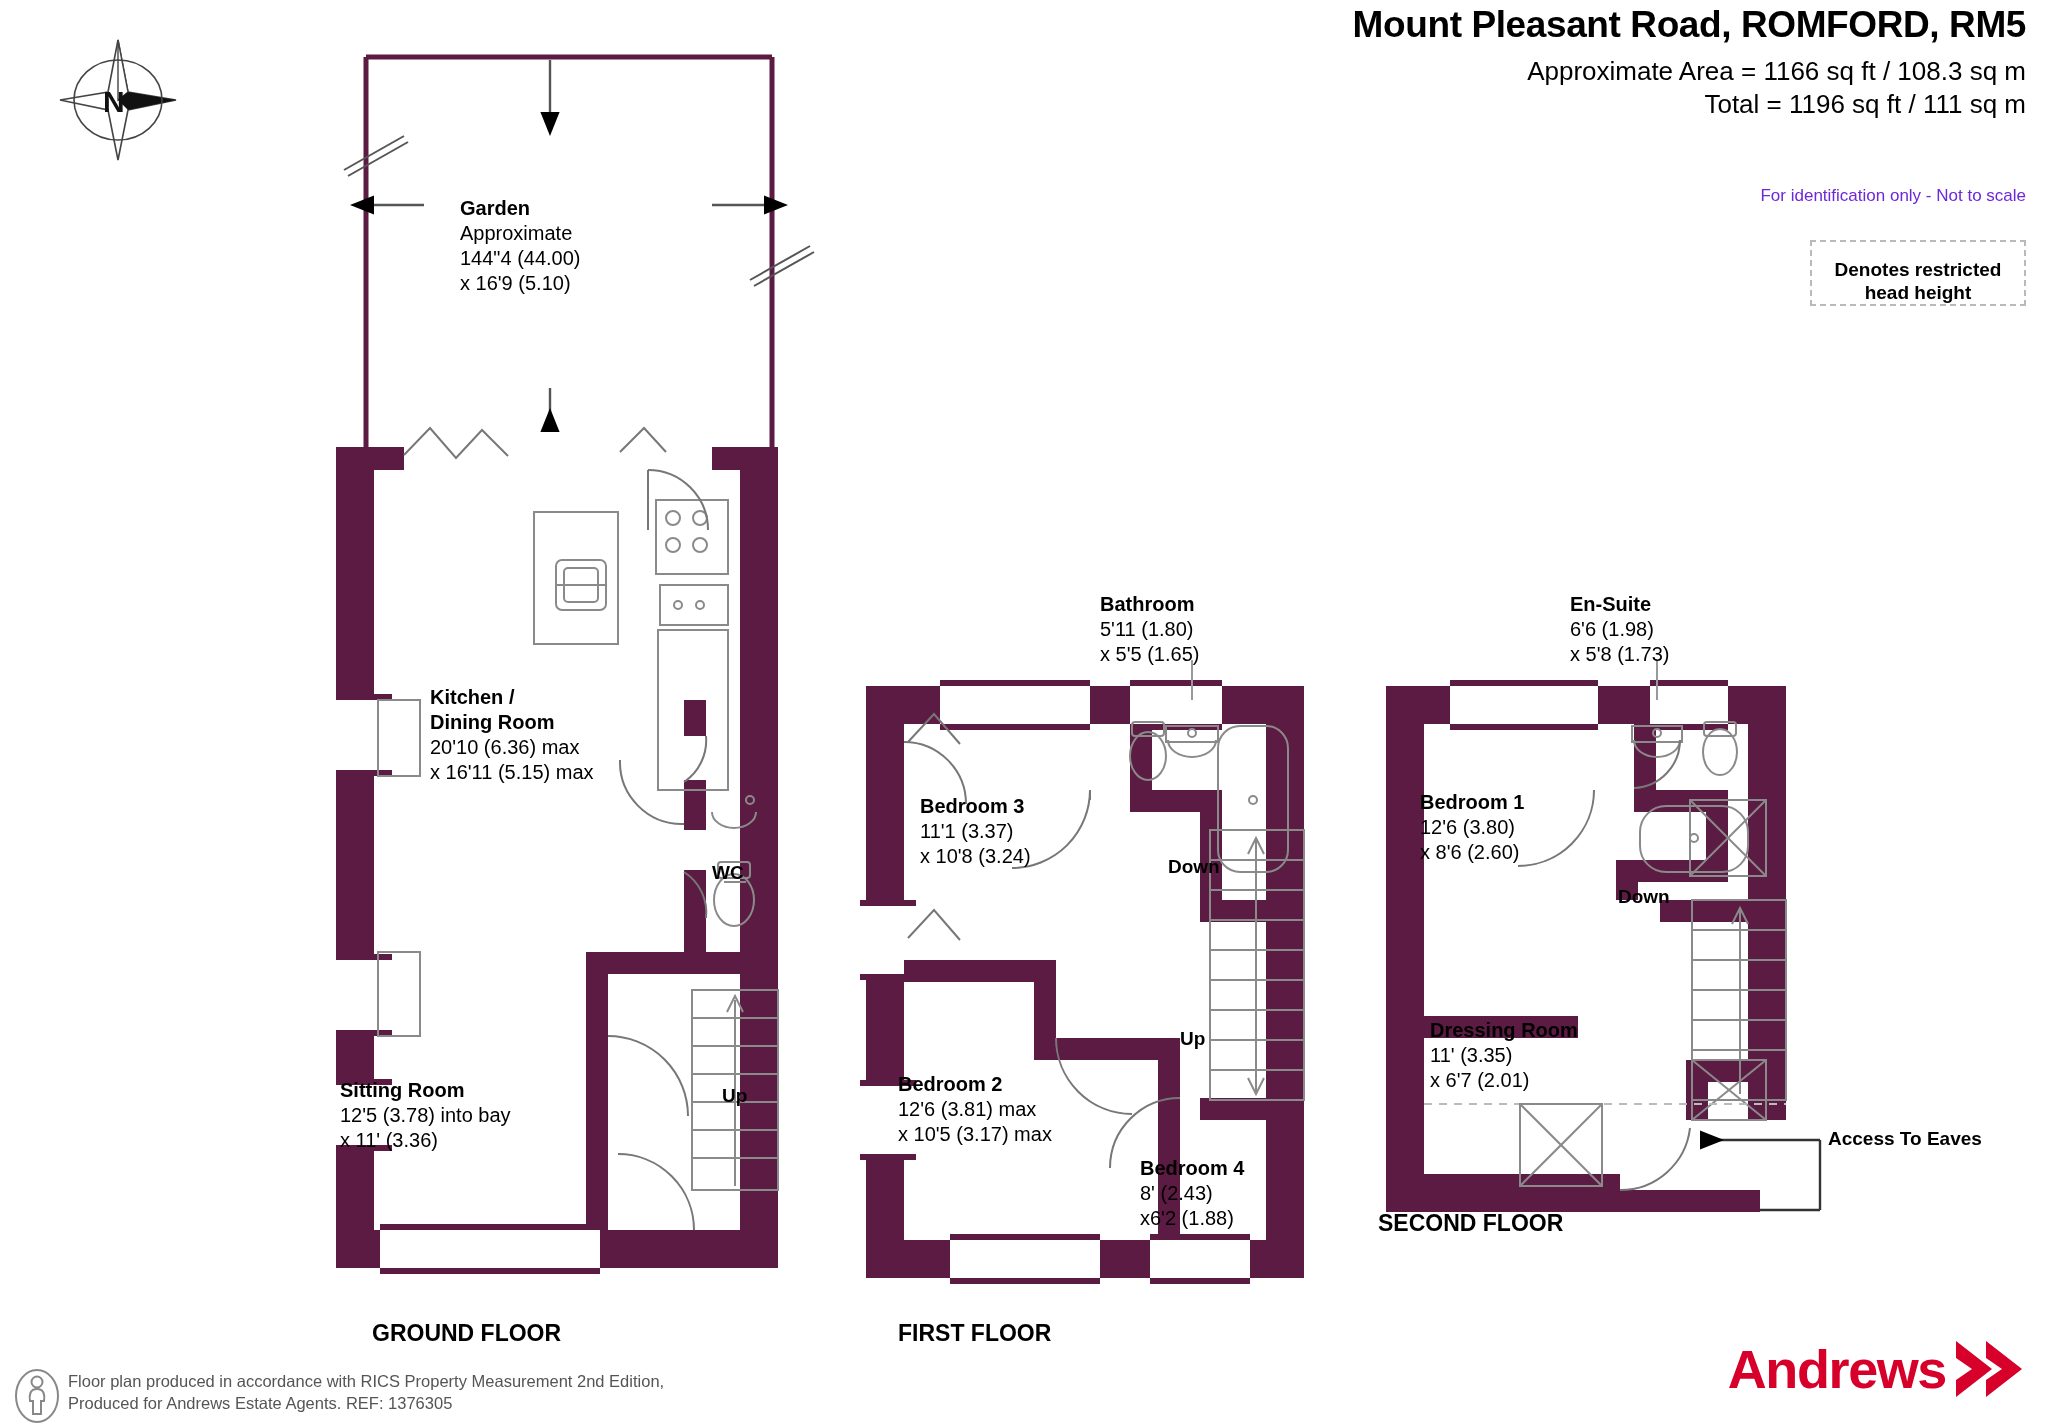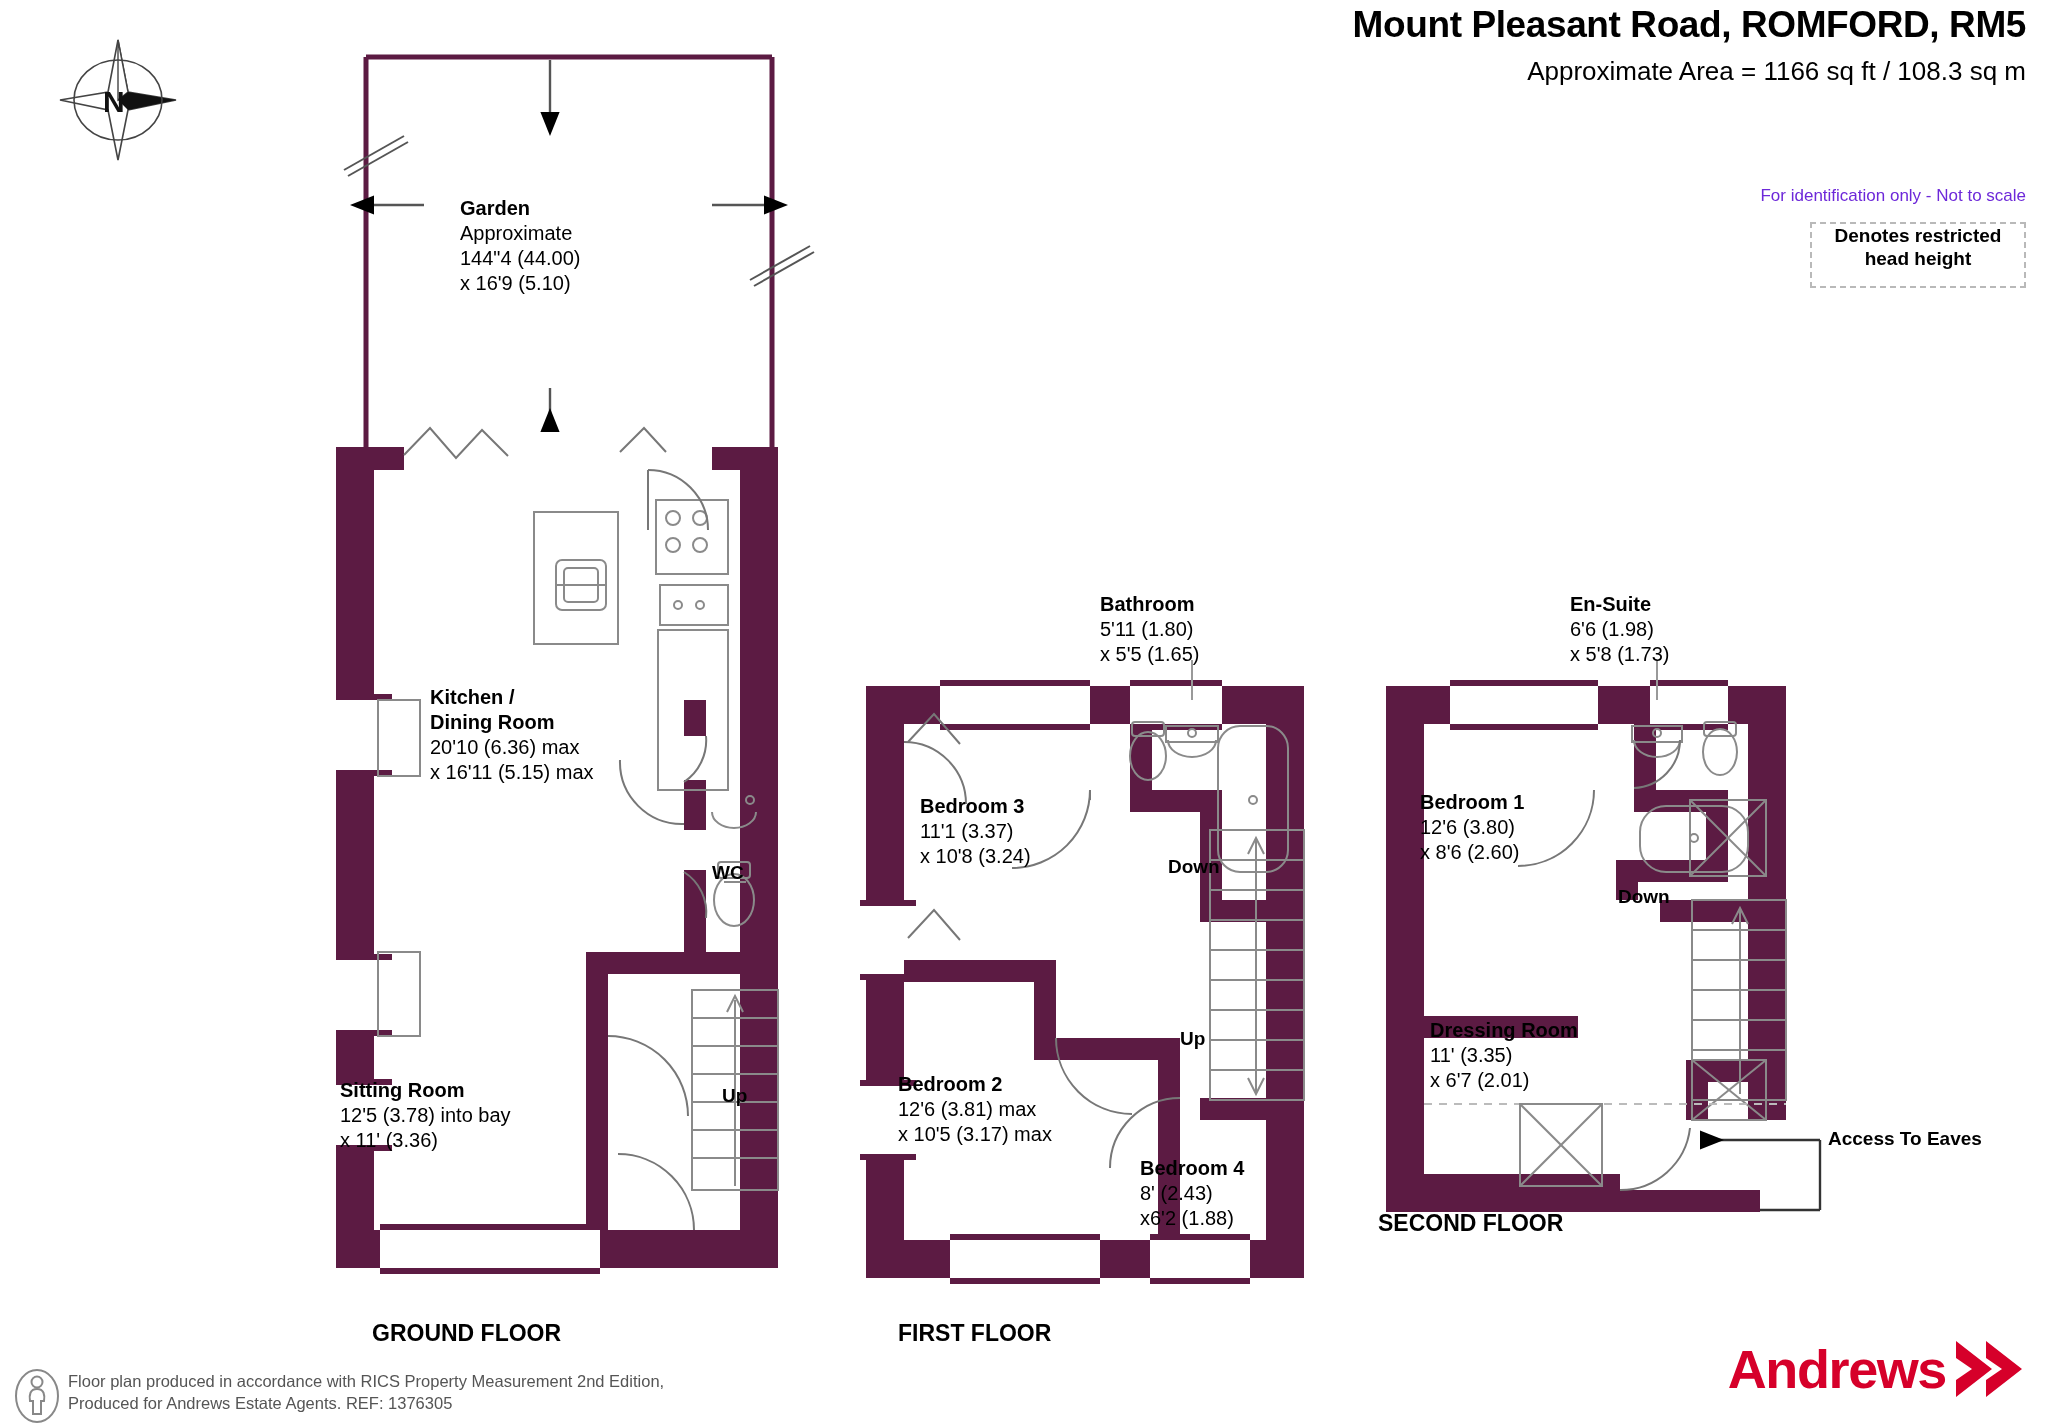--- a/index.html
+++ b/index.html
@@ -22,24 +22,24 @@
   }
   .areas{
     position:absolute;right:22px;top:55px;
     text-align:right;font-size:26px;line-height:33px;white-space:nowrap;
   }
   .notscale{
     position:absolute;right:22px;top:186px;
     text-align:right;font-size:17px;white-space:nowrap;color:#6d28d9;
   }
   .legendbox{
-    position:absolute;right:22px;top:222px;
+    position:absolute;right:22px;top:240px;
     width:212px;height:62px;
     border:2px dashed #b9b9b9;
-    display:flex;align-items:flex-start;justify-content:center;
+    display:flex;align-items:flex-end;justify-content:center;
     text-align:center;
   }
   .legendbox span{font-size:19px;font-weight:bold;line-height:23px;}
 
   
   .lbl{position:absolute;white-space:nowrap;}
   .lbl .n{font-size:20px;font-weight:bold;line-height:25px;}
   .lbl .d{font-size:20px;line-height:25px;}
 
   .floorname{
@@ -361,20 +361,21 @@
     <line x1="1192" y1="660" x2="1192" y2="700"></line>
     <line x1="1657" y1="660" x2="1657" y2="700"></line>
   </g>
 </svg>
 </div>
 
 <div class="title">Mount Pleasant Road, ROMFORD, RM5</div>
 
 <div class="areas">
   <div>Approximate Area = 1166 sq ft / 108.3 sq m</div>
+  <div>Total = 1196 sq ft / 111 sq m</div>
 </div>
 
 <div class="notscale">For identification only - Not to scale</div>
 
 <div class="legendbox">
   <span>
     <span>Denotes restricted</span><br>
     <span>head height</span>
   </span>
 </div>

